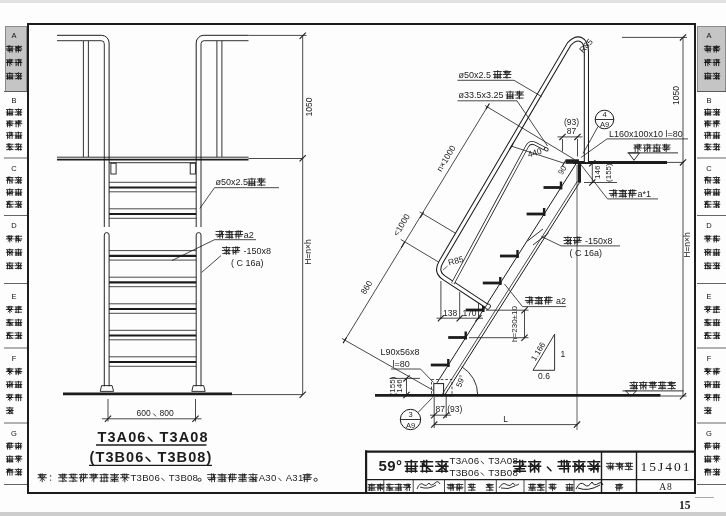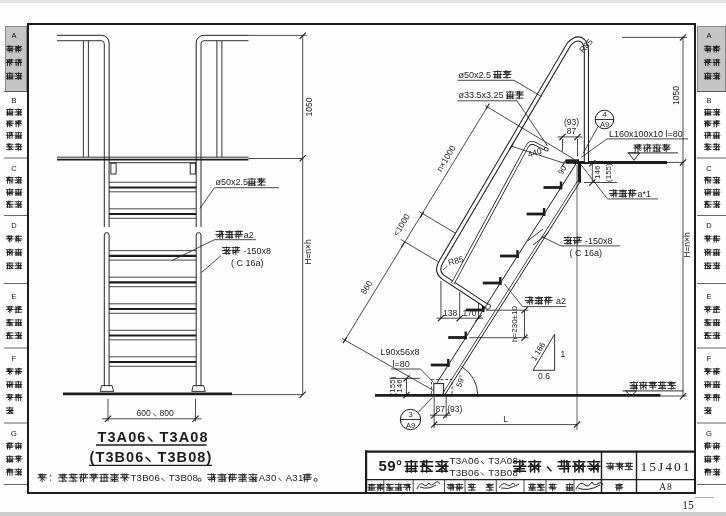--- a/index.html
+++ b/index.html
@@ -1471,19 +1471,19 @@
       <line x1="615.7" y1="484.5" x2="622.7" y2="484.5" stroke="#1c1c1c" stroke-width="0.88" stroke-linecap="round"></line>
       <line x1="615.5" y1="487.3" x2="622.8" y2="487.3" stroke="#1c1c1c" stroke-width="0.88" stroke-linecap="round"></line>
       <line x1="619.2" y1="483.8" x2="619.2" y2="490.8" stroke="#1c1c1c" stroke-width="0.88" stroke-linecap="round"></line>
       <line x1="616.8" y1="485.5" x2="616.8" y2="490.6" stroke="#1c1c1c" stroke-width="0.88" stroke-linecap="round"></line>
       <line x1="616.6" y1="485.7" x2="621.7" y2="485.7" stroke="#1c1c1c" stroke-width="0.88" stroke-linecap="round"></line>
       <line x1="616.4" y1="488.7" x2="622.0" y2="488.7" stroke="#1c1c1c" stroke-width="0.88" stroke-linecap="round"></line>
       <line x1="620.8" y1="483.9" x2="620.8" y2="487.3" stroke="#1c1c1c" stroke-width="0.88" stroke-linecap="round"></line>
       <text x="666" y="490.3" font-family="Liberation Serif, serif" font-size="9.5" fill="#1c1c1c" text-anchor="middle" letter-spacing="1">A8</text>
     </svg>
 
-<div style="position:absolute;left:679px;top:499px;width:18px;text-align:center;font-family:'Liberation Serif',serif;font-size:11.5px;color:#222;">15</div>
+<div style="position:absolute;left:679px;top:499px;width:18px;text-align:left;font-family:'Liberation Serif',serif;font-size:11.5px;color:#222;font-weight:bold;">15</div>
 
 <div style="position:absolute;left:0px;top:0px;width:726px;height:2.5px;background:#e2e2e2;"></div>
 
 <div style="position:absolute;left:0px;top:511.5px;width:726px;height:4.5px;background:#cdcdcd;"></div>
 
 <div style="position:absolute;left:695px;top:496.5px;width:19px;height:1px;background:#aaa;"></div>
 </div>
 </body></html>

